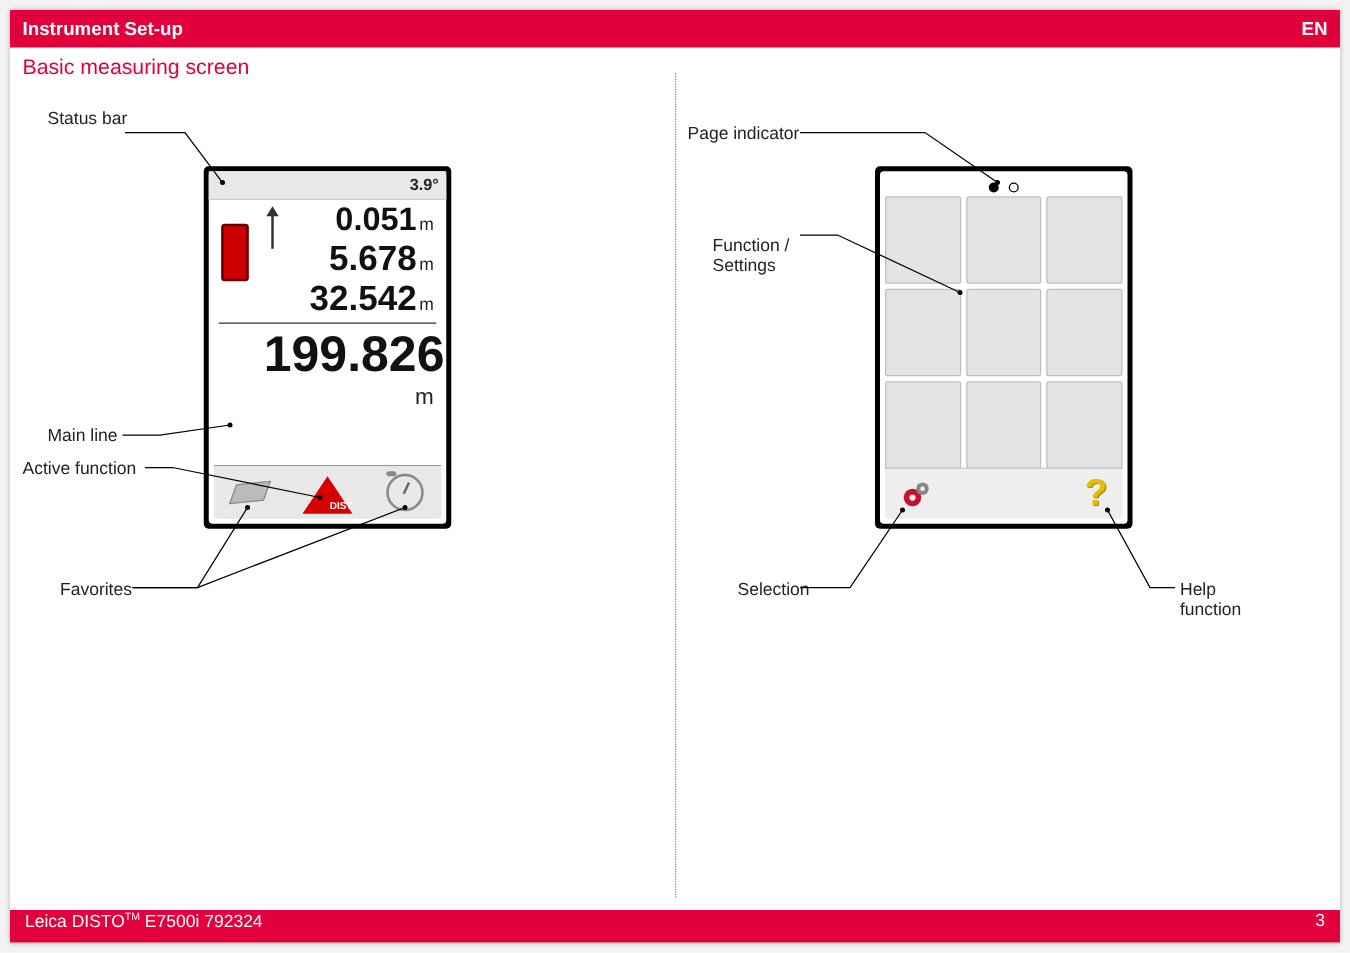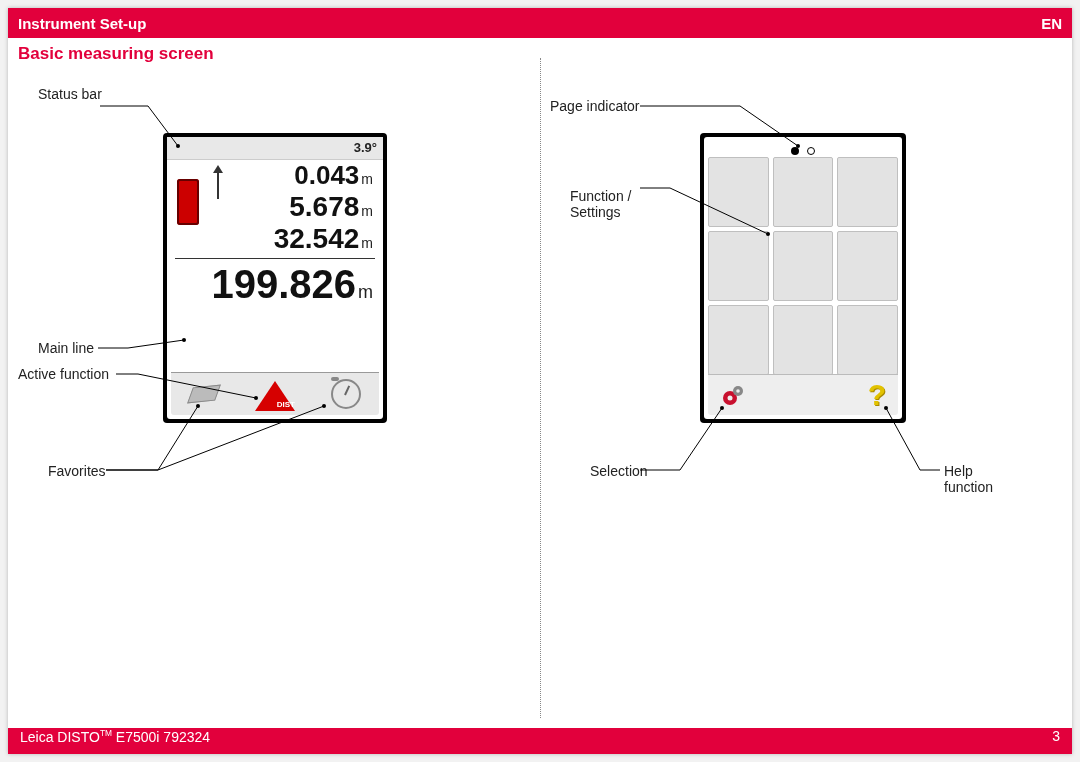--- a/index.html
+++ b/index.html
@@ -1,26 +1,26 @@
 <!DOCTYPE html>
 <html><head>
 <meta charset="utf-8">
 <style>
 html,body{margin:0;padding:0;width:1080px;height:762px;background:#f2f2f2;font-family:"Segoe UI",Arial,Helvetica,sans-serif;position:relative;overflow:hidden}
 .page{position:absolute;left:8px;top:8px;width:1064px;height:746px;background:#fff;box-shadow:0 0 4px rgba(0,0,0,.25)}
 .header{background:#e2003c;color:#fff;height:30px;display:flex;justify-content:space-between;align-items:center;padding:0 10px;font-weight:700;font-size:15px}
 .columns{display:flex;height:680px}
 .col{width:50%;position:relative;padding:6px 10px 0 10px;box-sizing:border-box}
 .divider{position:absolute;left:532px;top:50px;width:0;height:660px;border-left:1px dotted #888}
-.section-title{color:#e2003c;font-weight:700;font-size:17px;margin:0 0 4px 0}
+.section-title{color:#e2003c;font-weight:400;font-size:17px;margin:0 0 4px 0}
 .footer{position:absolute;left:0;bottom:0;width:100%;height:26px;background:#e2003c;color:#fff;display:flex;justify-content:space-between;align-items:flex-start;font-size:14px;padding:0 12px;box-sizing:border-box}
 .diagram{position:absolute;left:0;top:0;width:100%;height:100%}
 .callout{position:absolute;font-size:14px;color:#222;white-space:nowrap}
 
-.device{position:absolute;left:155px;top:95px;width:224px;height:290px;background:#000;border-radius:4px}
+.device{position:absolute;left:155px;top:95px;width:198px;height:290px;background:#000;border-radius:4px}
 .dev-inner{position:absolute;inset:4px;background:#fff;border-radius:3px}
 .status{height:22px;background:#e8e8e8;text-align:right;padding-right:6px;font-size:13px;line-height:22px;color:#222;border-bottom:1px solid #ccc;font-weight:600}
 .row{position:relative;text-align:right;padding:0 10px 0 44px}
 .row .val{display:inline-block;font-weight:700;color:#111}
 .row .unit{display:inline-block;font-size:14px;margin-left:2px;color:#222}
 .r1 .val{font-size:26px}
 .r2 .val{font-size:28px}
 .r3 .val{font-size:28px}
 .hr{height:1px;background:#333;margin:3px 8px}
 .main .val{font-size:40px;font-weight:700}
@@ -74,21 +74,21 @@
         <div class="callout" style="left:30px;top:48px">Status bar</div>
         <div class="callout" style="left:30px;top:302px">Main line</div>
         <div class="callout" style="left:10px;top:328px">Active function</div>
         <div class="callout" style="left:40px;top:425px">Favorites</div>
 
         <div class="device">
           <div class="dev-inner">
             <div class="status"><span>3.9°</span></div>
             <div class="arrow"></div>
             <div class="dev-icon"></div>
-            <div class="row r1"><span class="val">0.043</span><span class="unit">m</span></div>
+            <div class="row r1"><span class="val">0.051</span><span class="unit">m</span></div>
             <div class="row r2"><span class="val">5.678</span><span class="unit">m</span></div>
             <div class="row r3"><span class="val">32.542</span><span class="unit">m</span></div>
             <div class="hr"></div>
             <div class="row main"><span class="val">199.826</span><span class="unit">m</span></div>
             <div class="func-bar">
               <div class="fav">
                   <div class="fav-slab"></div>
                 </div>
               <div class="dist">
                   <span>DIST</span>

